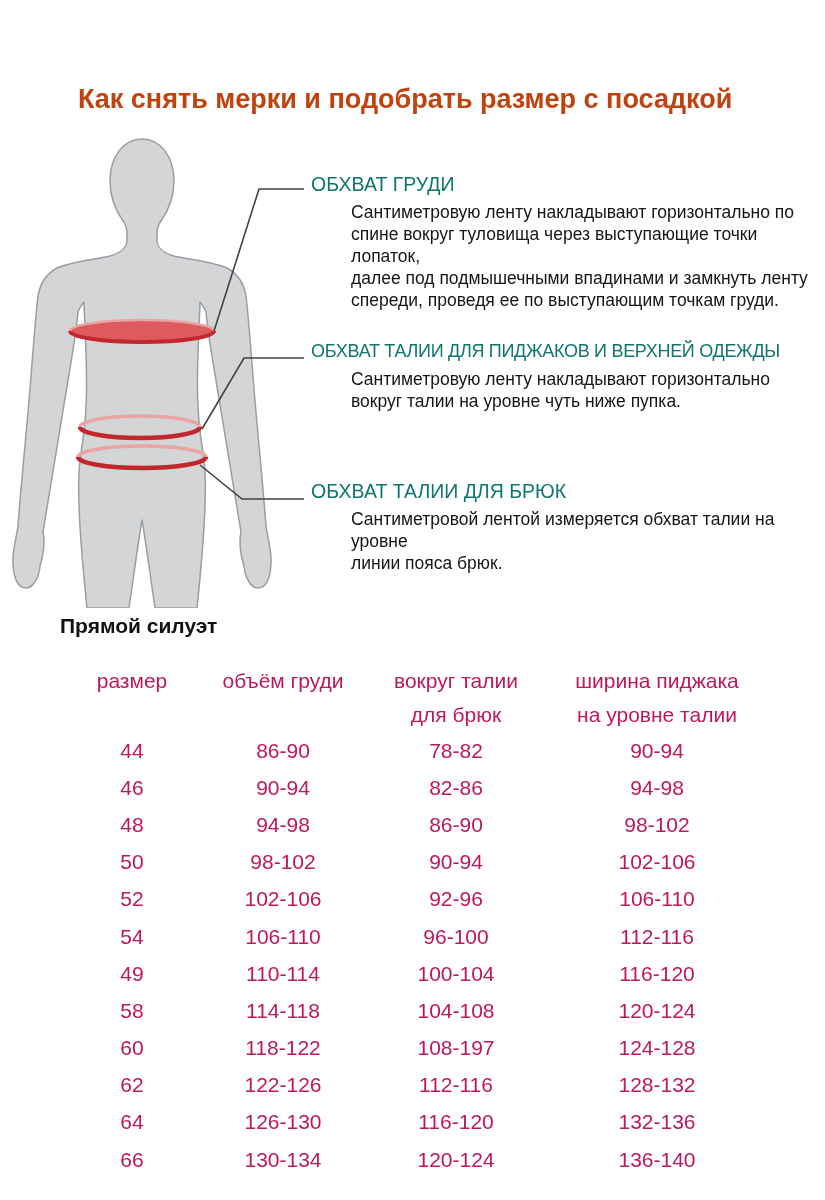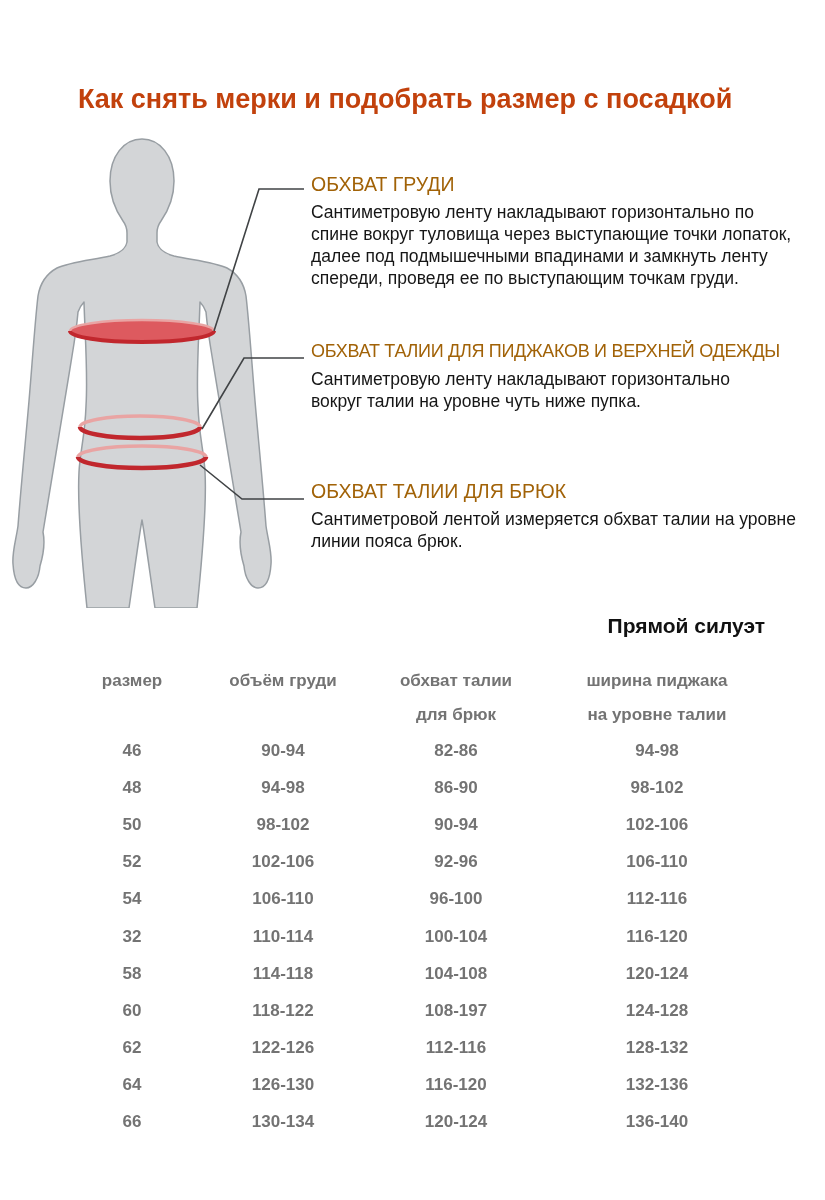--- a/index.html
+++ b/index.html
@@ -17,44 +17,44 @@
     position:absolute; left:78px; top:82px;
     font-size:27px; font-weight:700; line-height:34px;
     white-space:nowrap; color:#c2410c;
   }
 
   .figure-svg { position:absolute; left:10px; top:136px; }
 
   .measure-block { position:absolute; }
   .measure-heading {
     font-size:19.5px; font-weight:400; line-height:24px;
-    white-space:nowrap; color:#a16207;
+    white-space:nowrap; color:#0f766e;
   }
   .measure-heading.tight { font-size:18px; letter-spacing:-0.3px; }
   .measure-desc {
     margin-top:5px;
     font-size:17.5px; line-height:22px; font-weight:400;
-    white-space:pre-line; color:#161616;
+    white-space:pre-line; color:#161616;margin-left:40px;
   }
   .block-1 { left:311px; top:172px; width:505px; }
   .block-2 { left:311px; top:339px; width:510px; }
   .block-3 { left:311px; top:479px; width:505px; }
 
   .table-title {
     position:absolute; left:60px; top:614px; width:705px;
-    text-align:right; font-size:21px; font-weight:700; color:#111;
+    text-align:left; font-size:21px; font-weight:700; color:#111;
   }
 
   table.size-table {
     position:absolute; left:85px; top:664px;
     border-collapse:collapse; table-layout:fixed; width:704px;
   }
   .size-table th, .size-table td {
-    font-weight:700; font-size:17px; text-align:center;
-    vertical-align:middle; padding:0; color:#737373;
+    font-weight:400; font-size:21px; text-align:center;
+    vertical-align:middle; padding:0; color:#be185d;
   }
   .size-table thead th { height:34px; }
   .size-table tbody td { height:37.2px; }
 </style>
 </head>
 <body>
 
 <div class="page">
 
   <div class="page-title">Как снять мерки и подобрать размер с посадкой</div>
@@ -152,32 +152,38 @@
     <colgroup>
       <col style="width:94px">
       <col style="width:208px">
       <col style="width:138px">
       <col style="width:264px">
     </colgroup>
     <thead>
       <tr>
         <th>размер</th>
         <th>объём груди</th>
-        <th>обхват талии</th>
+        <th>вокруг талии</th>
         <th>ширина пиджака</th>
       </tr>
       <tr>
         <th></th>
         <th></th>
         <th>для брюк</th>
         <th>на уровне талии</th>
       </tr>
     </thead>
     <tbody>
         <tr>
+          <td>44</td>
+          <td>86-90</td>
+          <td>78-82</td>
+          <td>90-94</td>
+        </tr>
+        <tr>
           <td>46</td>
           <td>90-94</td>
           <td>82-86</td>
           <td>94-98</td>
         </tr>
         <tr>
           <td>48</td>
           <td>94-98</td>
           <td>86-90</td>
           <td>98-102</td>
@@ -194,21 +200,21 @@
           <td>92-96</td>
           <td>106-110</td>
         </tr>
         <tr>
           <td>54</td>
           <td>106-110</td>
           <td>96-100</td>
           <td>112-116</td>
         </tr>
         <tr>
-          <td>32</td>
+          <td>49</td>
           <td>110-114</td>
           <td>100-104</td>
           <td>116-120</td>
         </tr>
         <tr>
           <td>58</td>
           <td>114-118</td>
           <td>104-108</td>
           <td>120-124</td>
         </tr>

